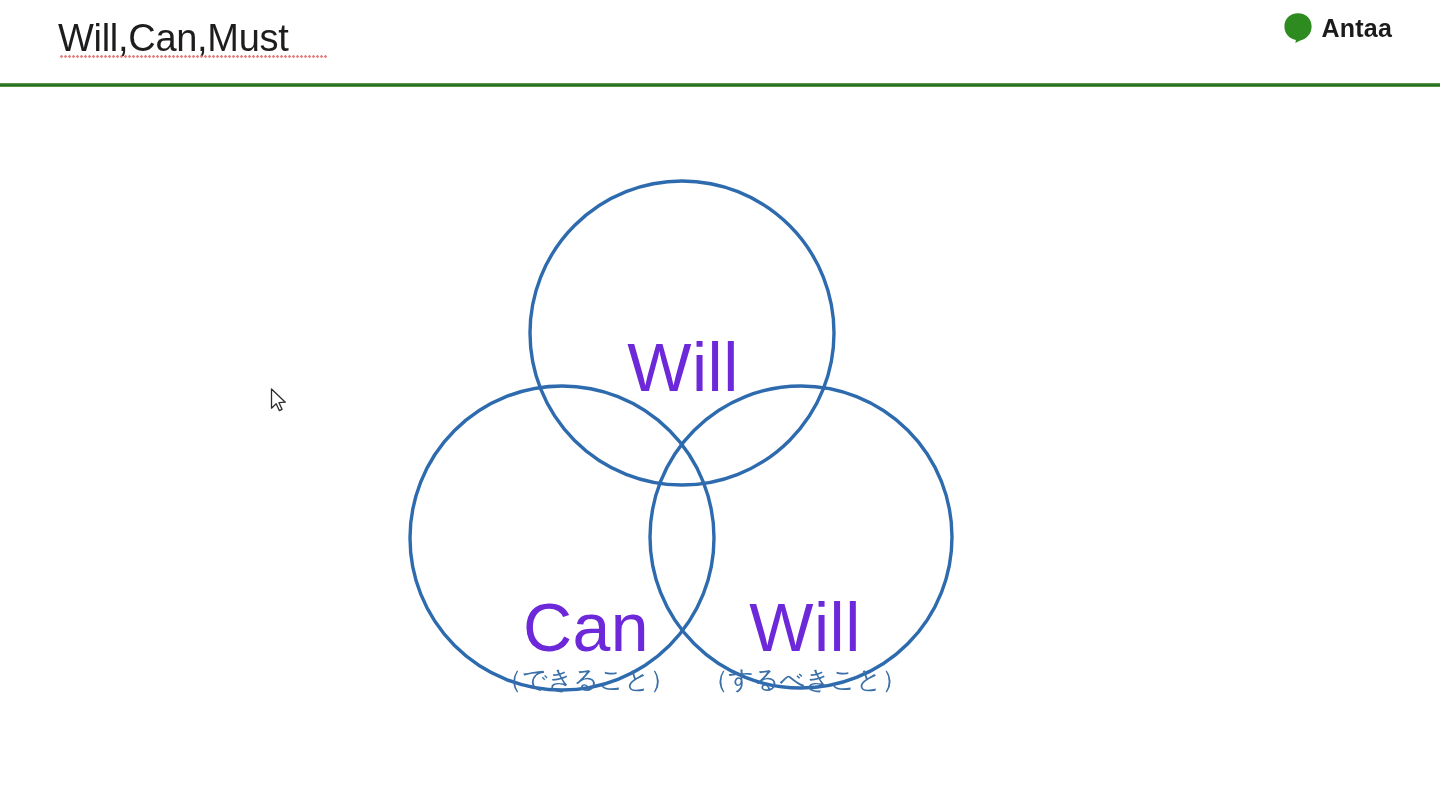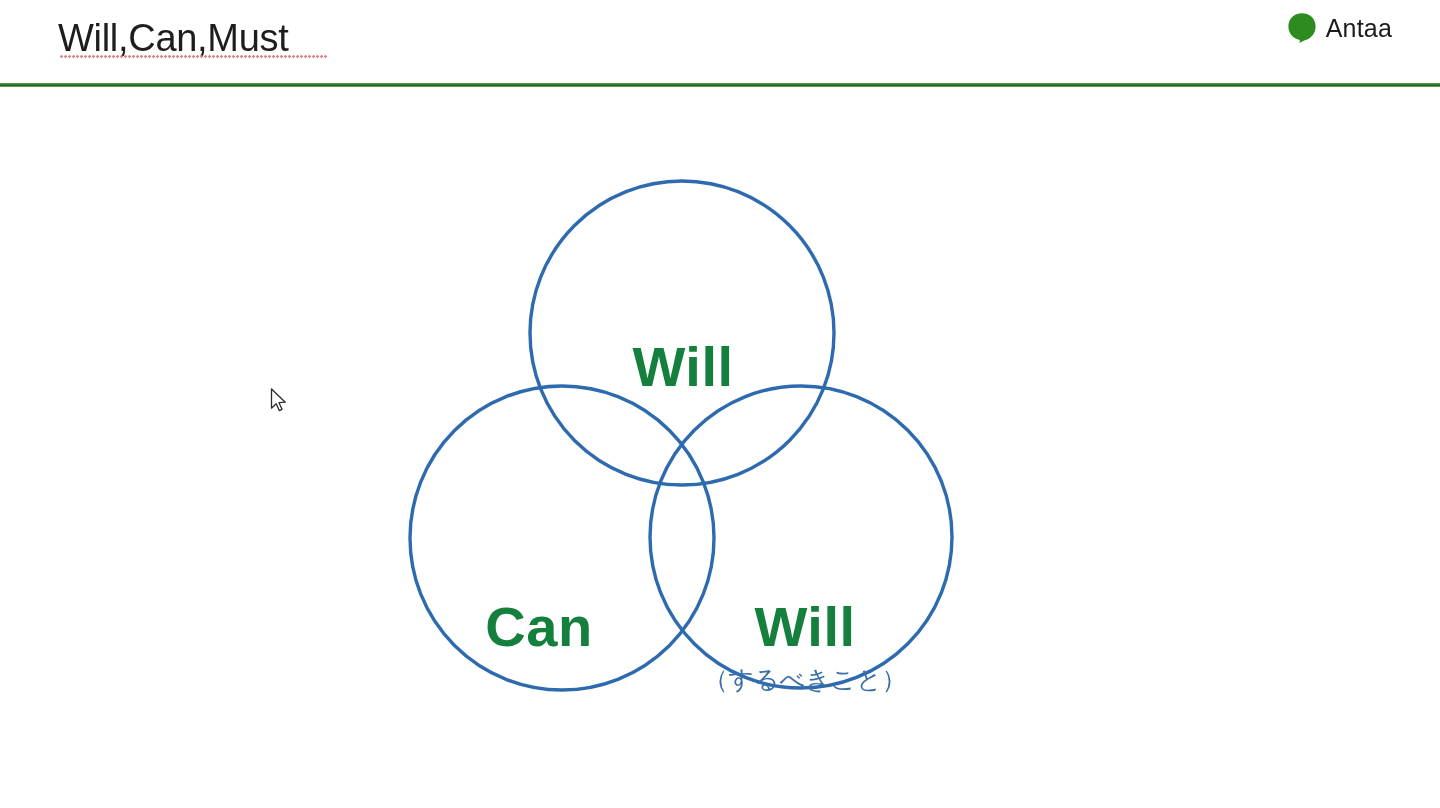--- a/index.html
+++ b/index.html
@@ -81,21 +81,21 @@
 
   #brand-mark {
     width: 30px;
     height: 32px;
     flex: none;
     display: block;
   }
 
   #brand-name {
     font-size: 25px;
-    font-weight: 400;
+    font-weight: 700;
     color: #1b1b1b;
     letter-spacing: 0.2px;
     line-height: 30px;
   }
 
   
   #venn-stage {
     position: absolute;
     left: 0;
     top: 86px;
@@ -121,38 +121,38 @@
   .venn-label {
     position: absolute;
     text-align: center;
     color: #2e6bae;
     white-space: nowrap;
     pointer-events: none;
   }
 
   .venn-label .term {
     display: block;
-    font-size: 56px;
-    font-weight: 700;
+    font-size: 68px;
+    font-weight: 400;
     letter-spacing: 0.5px;
     line-height: 58px;
-    color: #15803d;
+    color: #6d28d9;
   }
 
   .venn-label .gloss {
     display: block;
     margin-top: 8px;
     font-size: 25px;
     font-weight: 400;
     line-height: 30px;
     color: #3a6fa8;
   }
 
   #label-will { left: 533px; top: 252px; width: 300px; }
-  #label-can  { left: 389px; top: 512px; width: 300px; }
+  #label-can  { left: 436px; top: 512px; width: 300px; }
   #label-must { left: 655px; top: 512px; width: 300px; }
 
   
   #cursor {
     position: absolute;
     left: 270px;
     top: 392px;
     width: 18px;
     height: 26px;
     pointer-events: none;
@@ -192,20 +192,21 @@
       <circle class="venn-circle" cx="562" cy="552" r="152" stroke="#2e6bae"></circle>
       <circle class="venn-circle" cx="801" cy="551" r="151" stroke="#2e6bae"></circle>
     </svg>
 
     <div id="label-will" class="venn-label">
       <span class="term">Will</span>
     </div>
 
     <div id="label-can" class="venn-label">
       <span class="term">Can</span>
+      <span class="gloss">（できること）</span>
     </div>
 
     <div id="label-must" class="venn-label">
       <span class="term">Will</span>
       <span class="gloss">（するべきこと）</span>
     </div>
 
     <svg id="cursor" viewBox="0 0 18 26" aria-hidden="true" style="left: 270px; top: 302px;">
       <path d="M1.5 1 L1.5 20.2 L6.2 15.8 L9.3 22.6 L12.0 21.3 L9.0 14.7 L15.3 14.2 Z" fill="#ffffff" stroke="#2b2b2b" stroke-width="1.3" stroke-linejoin="round"></path>
     </svg>

